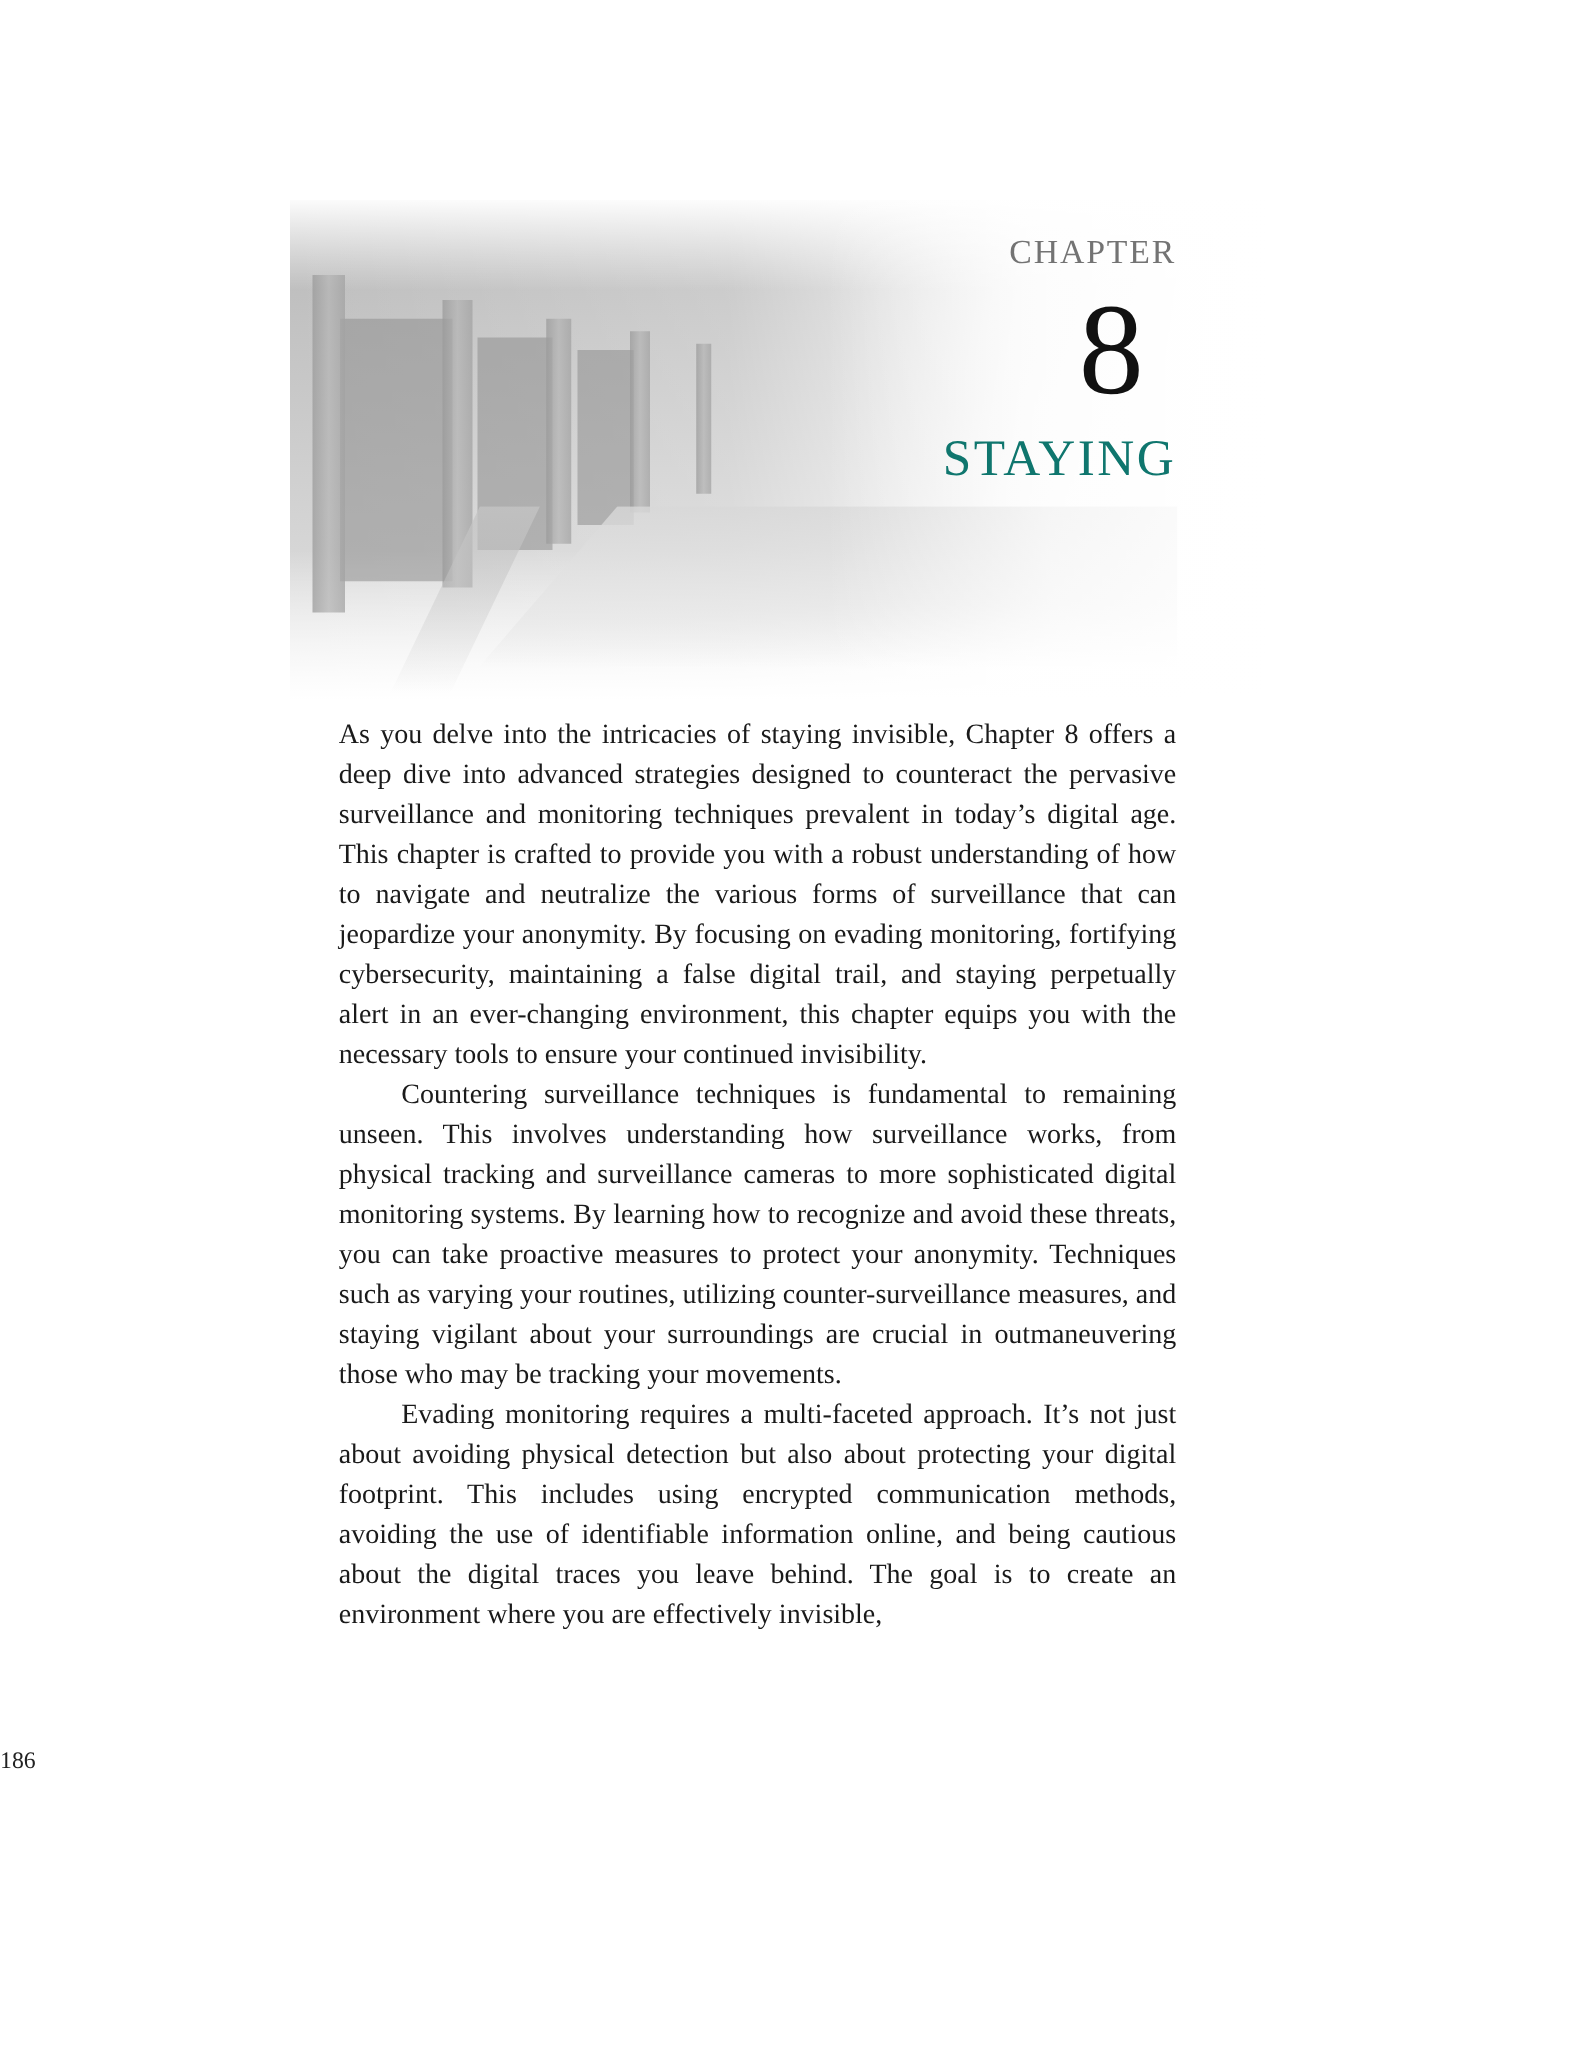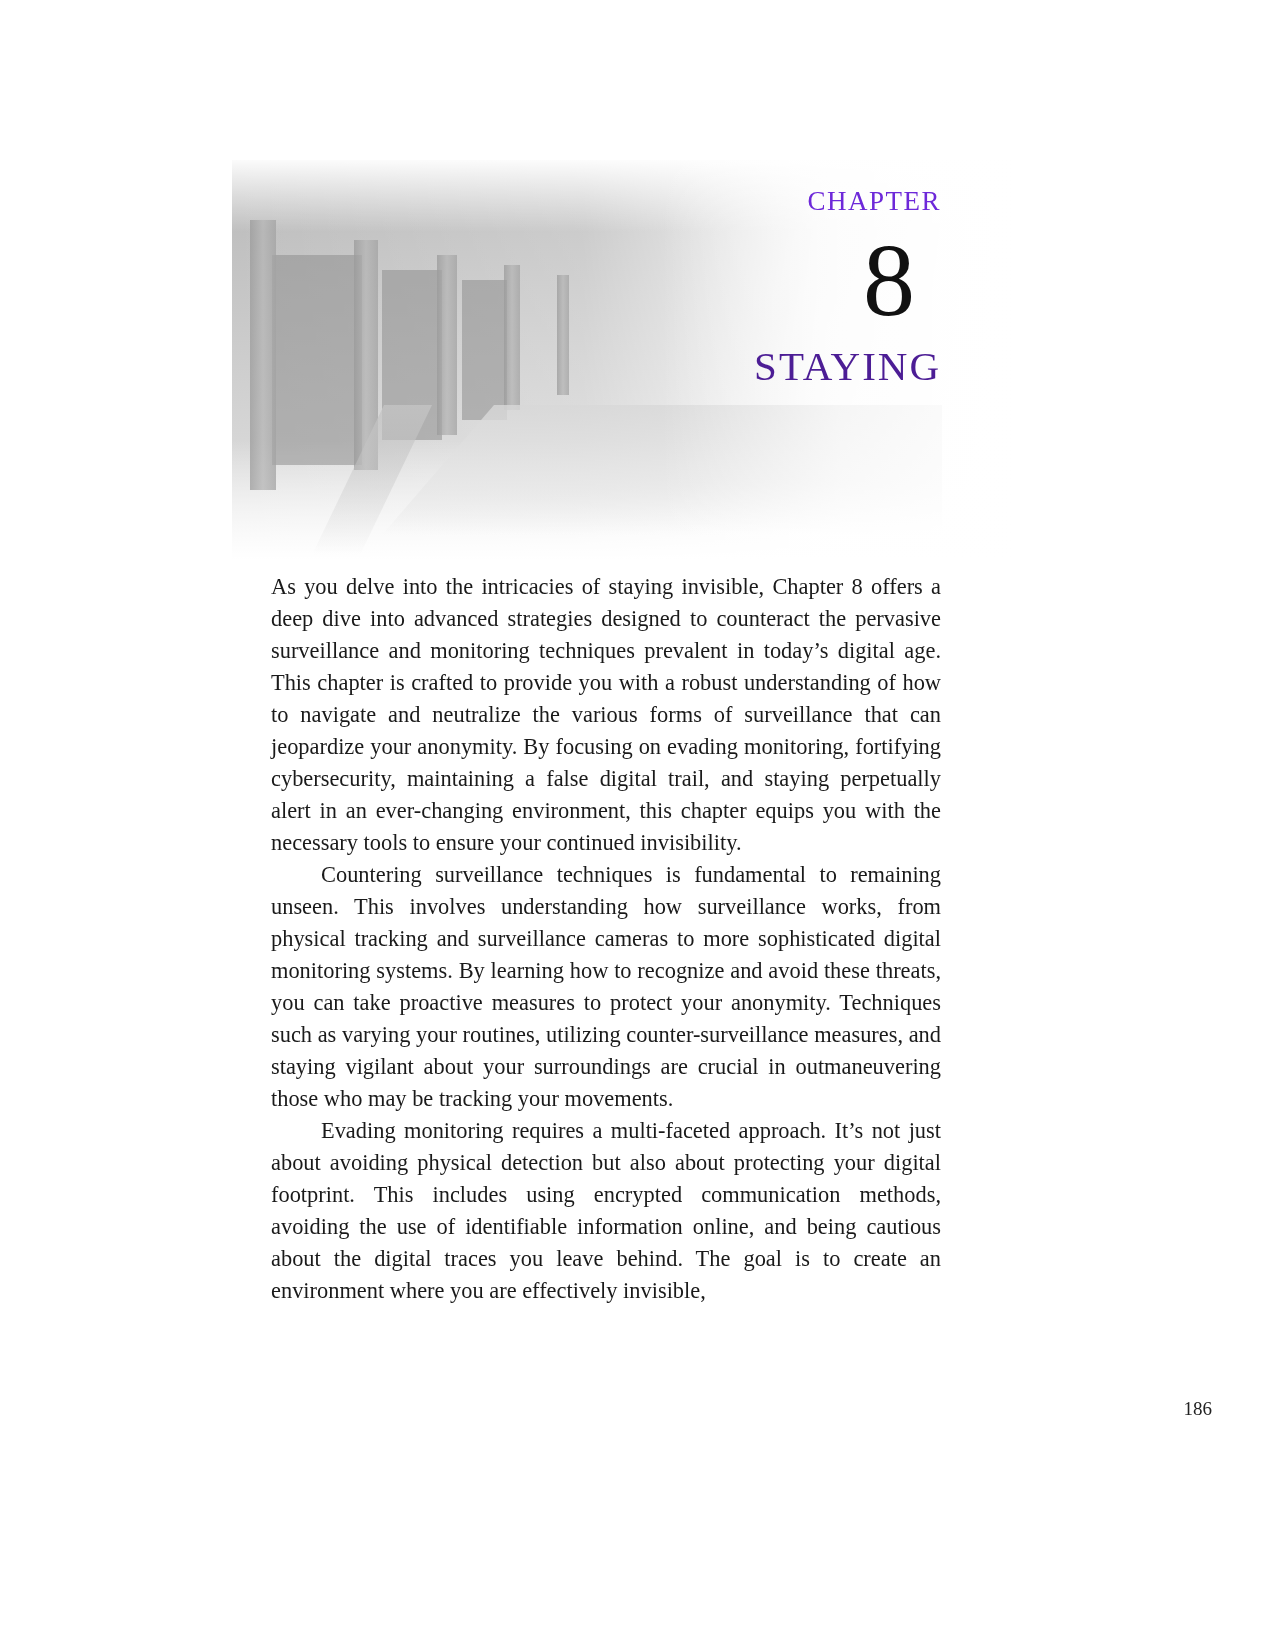--- a/index.html
+++ b/index.html
@@ -15,29 +15,29 @@
   .col { position: absolute; background: linear-gradient(to right, #9a9a9a, #b5b5b5, #a2a2a2); opacity: 0.75; }
   .arch-dark { position: absolute; background: #8e8e8e; opacity: 0.55; }
   .pool { position: absolute; left: 150px; top: 245px; width: 560px; height: 130px;
     background: linear-gradient(to bottom, #d8d8d8, #e6e6e6 60%, rgba(255,255,255,0));
     clip-path: polygon(20% 0, 100% 0, 100% 100%, 0 100%); opacity: 0.8; }
   .pool-edge { position: absolute; left: 80px; top: 245px; width: 120px; height: 150px;
     background: linear-gradient(to bottom, #c4c4c4, rgba(255,255,255,0));
     clip-path: polygon(60% 0, 100% 0, 40% 100%, 0 100%); opacity: 0.8; }
   .hero-fade { position: absolute; inset: 0; background: linear-gradient(to right, rgba(255,255,255,0) 55%, rgba(255,255,255,0.7) 78%, rgba(255,255,255,0.95) 100%); }
 
-  .chapter-label { position: absolute; right: 334px; top: 186px; font-size: 27px; letter-spacing: 1.5px; font-family: "Liberation Serif", serif; color: #6d28d9; }
+  .chapter-label { position: absolute; right: 334px; top: 186px; font-size: 27px; letter-spacing: 1.5px; font-family: "Liberation Serif", serif; color: #737373; }
   .chapter-num { position: absolute; right: 360px; top: 228px; font-size: 104px; line-height: 1; font-family: "Liberation Serif", serif; color: #111; }
-  .chapter-title { position: absolute; right: 334px; top: 342px; font-size: 41px; line-height: 48px; text-align: right; letter-spacing: 2px; font-family: "Liberation Serif", serif; color: #4c1d95; }
+  .chapter-title { position: absolute; right: 334px; top: 342px; font-size: 41px; line-height: 48px; text-align: right; letter-spacing: 2px; font-family: "Liberation Serif", serif; color: #0f766e; }
 
   .body-text { position: absolute; left: 271px; top: 547px; width: 670px; font-size: 22.4px; line-height: 32px; text-align: justify; font-family: "Liberation Serif", serif; color: #1a1a1a; margin-top: 24px; }
   .body-text p { margin: 0; }
   .body-text p.indent { text-indent: 50px; }
 
-  .page-number { position: absolute; left: 0; width: 1212px; text-align: right; top: 1398px; font-size: 19px; font-family: "Liberation Serif", serif; color: #222; }
+  .page-number { position: absolute; left: 0; width: 1212px; text-align: left; top: 1398px; font-size: 19px; font-family: "Liberation Serif", serif; color: #222; }
 </style>
 </head>
 <body>
 
 <div class="hero">
   <div class="hero-img"></div>
   <div class="arch-dark" style="left:40px;top:95px;width:90px;height:210px;"></div>
   <div class="arch-dark" style="left:150px;top:110px;width:60px;height:170px;"></div>
   <div class="arch-dark" style="left:230px;top:120px;width:45px;height:140px;"></div>
   <div class="col" style="left:18px;top:60px;width:26px;height:270px;"></div>

